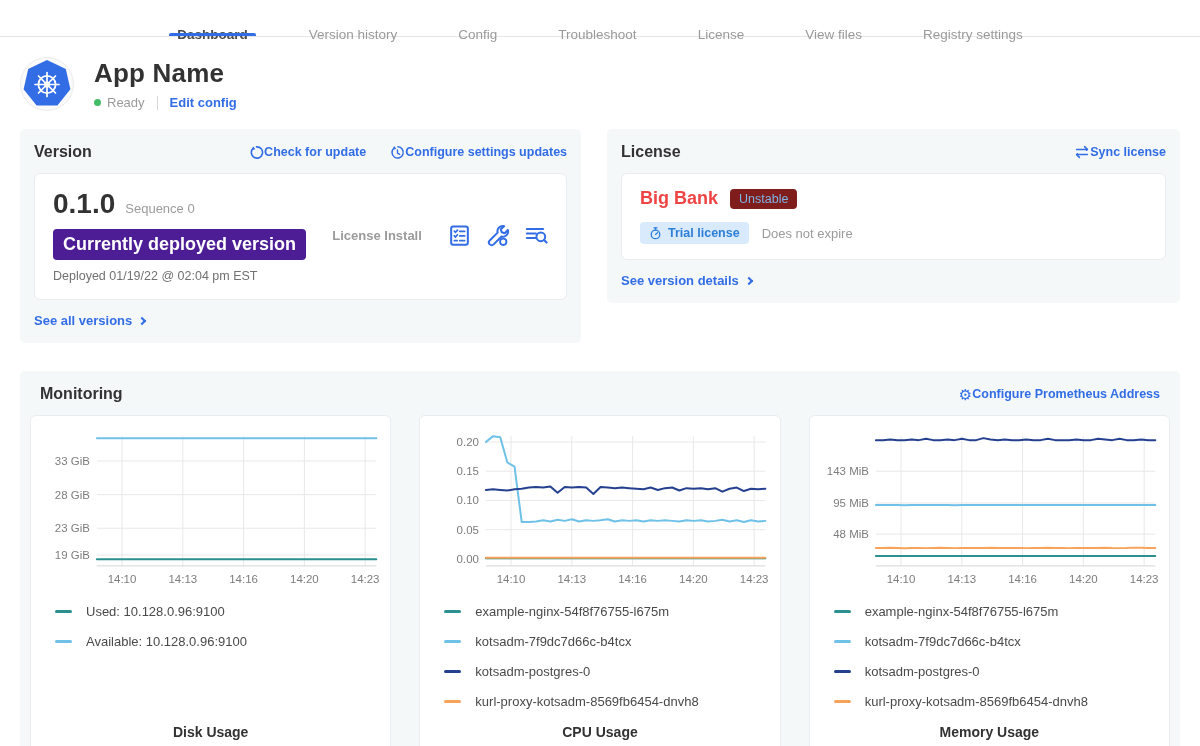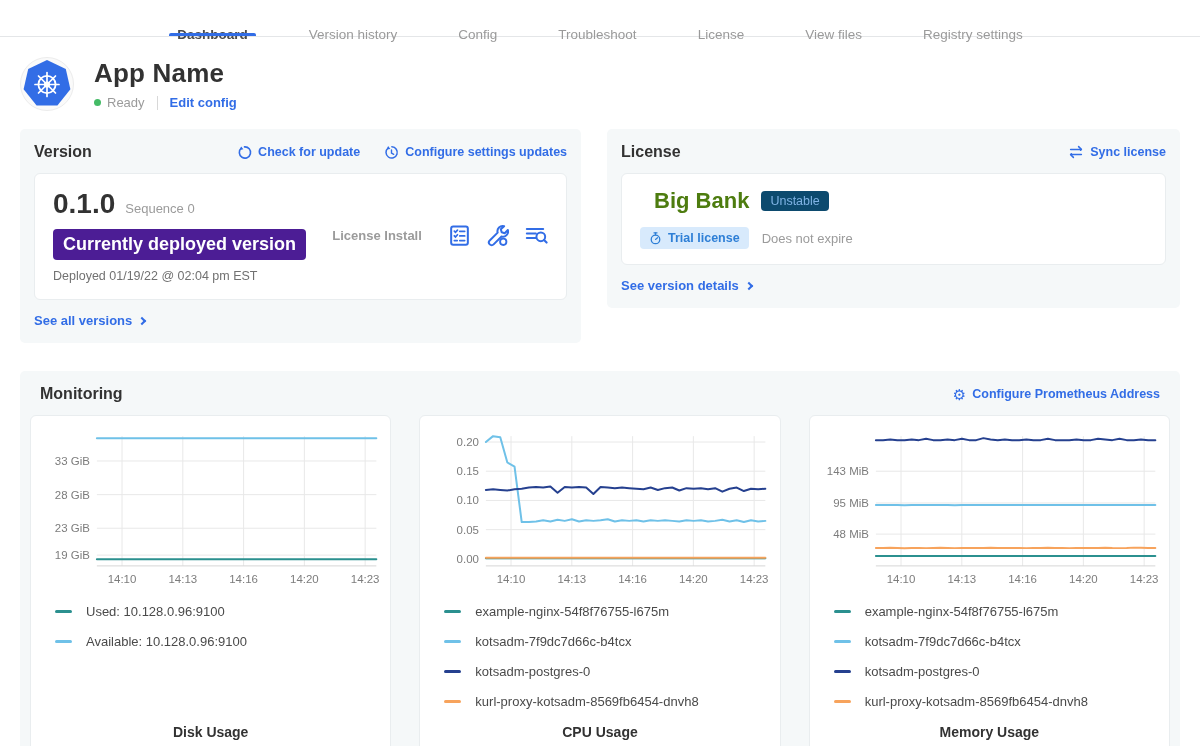--- a/index.html
+++ b/index.html
@@ -29,21 +29,21 @@
   .link { color:#326de6; font-weight:bold; cursor:pointer; text-decoration:none; }
 
   
   .cards-row { display:flex; gap:26px; padding:0 20px; align-items:flex-start; }
   .panel { background:#f5f8f9; border-radius:5px; padding:14px; }
   .panel-version { width:565px; }
   .panel-license { width:577px; }
   .panel-head { display:flex; align-items:center; justify-content:space-between; margin-bottom:12px; }
   .panel-title { font-size:16px; font-weight:bold; color:#323232; }
   .panel-links { display:flex; align-items:center; gap:24px; }
-  .icon-link { display:flex; align-items:center; gap:6px; font-size:12.5px; }
+  .icon-link { display:flex; align-items:center; font-size:12.5px; }
   .white-card { background:#fff; border:1px solid #e9edef; border-radius:6px; }
 
   .version-card { padding:14px 18px 16px 18px; display:flex; align-items:center; }
   .ver-left { min-width:218px; }
   .ver-row1 { display:flex; align-items:baseline; gap:10px; }
   .ver-number { font-size:28px; font-weight:bold; color:#323232; }
   .ver-seq { font-size:13px; color:#9b9b9b; }
   .deployed-badge { display:inline-block; margin-top:9px; background:#4c1d95; color:#fff;
     font-size:18px; font-weight:bold; padding:5px 10px; border-radius:4px; }
   .deployed-at { margin-top:9px; font-size:12.5px; color:#717171; }
@@ -51,22 +51,22 @@
   .ver-actions { display:flex; align-items:center; gap:15px; }
   .action-btn { background:none; border:none; cursor:pointer; padding:0; line-height:0; }
   .see-link { display:inline-flex; align-items:center; gap:7px; margin-top:13px;
     font-size:13px; }
 
   .chev { display:inline-block; width:6px; height:6px; border-top:2px solid #326de6;
     border-right:2px solid #326de6; transform:rotate(45deg); margin-top:1px; }
 
   .license-card { padding:14px 18px 15px 18px; }
   .lic-row1 { display:flex; align-items:center; }
-  .lic-name { font-size:22px; font-weight:bold; color:#4d7c0f;margin-left:14px; }
-  .channel-badge { margin-left:12px; font-size:12.5px; color:#7fb3e4; background:#0c4a6e;
+  .lic-name { font-size:18px; font-weight:bold; color:#ef4444; }
+  .channel-badge { margin-left:12px; font-size:12.5px; color:#7fb3e4; background:#7f1d1d;
     padding:3px 9px; border-radius:4px; }
   .lic-row2 { display:flex; align-items:center; margin-top:13px; }
   .trial-badge { display:inline-flex; align-items:center; gap:6px; background:#d8eafc;
     color:#2e7fd6; font-size:12.5px; font-weight:bold; padding:4px 9px; border-radius:4px; }
   .no-expire { margin-left:13px; font-size:13px; color:#9b9b9b; }
 
   
   .monitoring { margin:28px 20px 0 20px; background:#f5f8f9; border-radius:5px;
     padding:12px 10px 18px 10px; }
   .mon-head { display:flex; align-items:center; justify-content:space-between;

